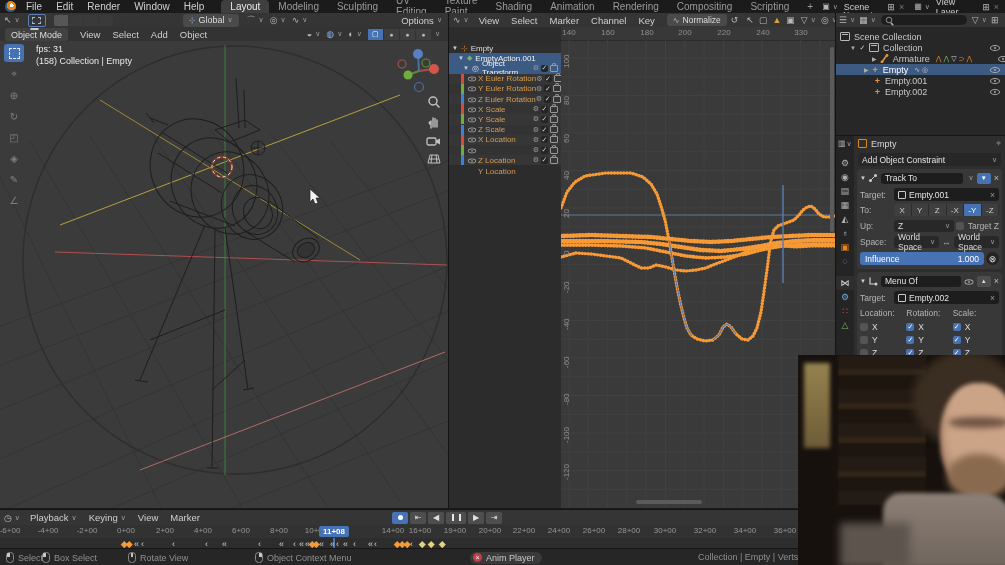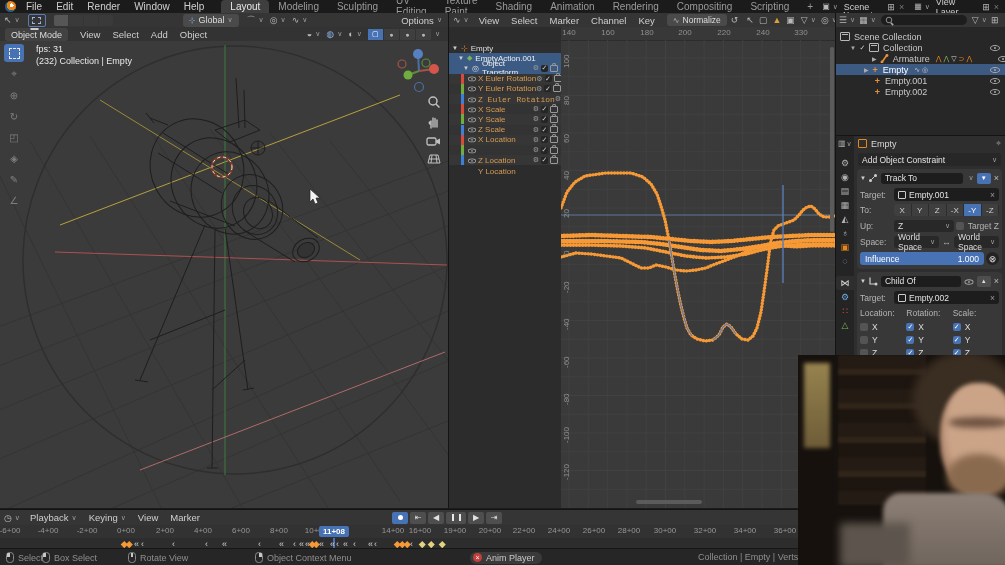--- a/index.html
+++ b/index.html
@@ -310,21 +310,21 @@
         <div class="tool-btn" style="opacity: 0.55;">⌖</div>
         <div class="tool-btn" style="opacity: 0.55;">⊕</div>
         <div class="tool-btn" style="opacity: 0.55;">↻</div>
         <div class="tool-btn" style="opacity: 0.55;">◰</div>
         <div class="tool-btn" style="opacity: 0.55;">◈</div>
         <div class="tool-btn" style="opacity: 0.55;">✎</div>
         <div class="tool-btn" style="opacity: 0.55;">∠</div>
       </div>
 
     <div class="abs" style="left:36px;top:3px;font-size:9px;color:#e8e8e8;">fps: 31</div>
-    <div class="abs" style="left:36px;top:15px;font-size:9px;color:#e8e8e8;">(232) Collection | Empty</div>
+    <div class="abs" style="left:36px;top:15px;font-size:9px;color:#e8e8e8;">(158) Collection | Empty</div>
 
     <svg class="abs" style="left:396px;top:6px;" width="48" height="48" viewBox="0 0 48 48">
       <line x1="23" y1="24" x2="22" y2="7" stroke="#4a6fa5" stroke-width="2"></line>
       <line x1="23" y1="24" x2="38" y2="22" stroke="#a5524a" stroke-width="2"></line>
       <line x1="23" y1="24" x2="12" y2="28" stroke="#5e8a3c" stroke-width="2"></line>
       <circle cx="22" cy="7" r="5" fill="#5680c2"></circle>
       <circle cx="38" cy="22" r="5" fill="#d4554a"></circle>
       <circle cx="12" cy="28" r="4.5" fill="#6fae3e"></circle>
       <circle cx="6" cy="17" r="4" fill="#3b3b3b" stroke="#a5524a" stroke-width="1.2"></circle>
       <circle cx="30" cy="16" r="4" fill="#3b3b3b" stroke="#5e8a3c" stroke-width="1.2"></circle>
@@ -384,21 +384,21 @@
           <span class="eye" style="transform: scale(0.8); margin: 0px 1px 0px 3px;"></span>
           <span style="color: rgb(215, 156, 82); white-space: nowrap;">Y Euler Rotation</span>
           <span style="flex: 1 1 0%;"></span>
           <span style="font-size: 7px; color: rgb(153, 153, 153); margin-right: 2px;">⚙</span>
           <span class="cb dark" style="margin-right: 2px;"></span>
           <span class="lock" style="margin-right: 3px; margin-top: 0px;"></span>
         </div>
         <div class="ch-row" style="top: 67px; background: rgb(54, 54, 54);">
           <span style="width: 3px; height: 10px; background: rgb(61, 127, 217); margin-left: 12px; flex: 0 0 auto;"></span>
           <span class="eye" style="transform: scale(0.8); margin: 0px 1px 0px 3px;"></span>
-          <span style="color: rgb(215, 156, 82); white-space: nowrap; font-family: Liberation Mono, monospace;">Z Euler Rotation</span>
+          <span style="color: rgb(215, 156, 82); white-space: nowrap;">Z Euler Rotation</span>
           <span style="flex: 1 1 0%;"></span>
           <span style="font-size: 7px; color: rgb(153, 153, 153); margin-right: 2px;">⚙</span>
           <span class="cb dark" style="margin-right: 2px;"></span>
           <span class="lock" style="margin-right: 3px; margin-top: 0px;"></span>
         </div>
         <div class="ch-row" style="top: 77.2px; background: rgb(51, 51, 51);">
           <span style="width: 3px; height: 10px; background: rgb(217, 74, 61); margin-left: 12px; flex: 0 0 auto;"></span>
           <span class="eye" style="transform: scale(0.8); margin: 0px 1px 0px 3px;"></span>
           <span style="color: rgb(215, 156, 82); white-space: nowrap;">X Scale</span>
           <span style="flex: 1 1 0%;"></span>
@@ -699,21 +699,21 @@
         </div>
       </div>
 
       <div style="margin:2px 3px;background:#383838;border-radius:4px;padding:2px 3px 4px 3px;">
         <div class="row" style="height:14px;">
           <span style="font-size:6px;color:#cfcfcf;margin-right:2px;">▼</span>
           <svg width="10" height="10">
               <path d="M2,1.5 L2,8 L8,8" fill="none" stroke="#cfcfcf" stroke-width="1.2"></path>
               <circle cx="8" cy="8" r="1.5" fill="#cfcfcf"></circle>
             </svg>
-          <span class="darkfield" style="flex:1;margin:0 3px;height:11px;">Child Of</span>
+          <span class="darkfield" style="flex:1;margin:0 3px;height:11px;">Menu Of</span>
           <span class="eye" style="transform:scale(.9);"></span>
           <span style="width:14px;height:11px;background:#4e4e4e;border-radius:2px;margin:0 3px;display:flex;align-items:center;justify-content:center;color:#ddd;font-size:6px;">▲</span>
           <span style="color:#bbb;font-size:9px;">×</span>
         </div>
         <div class="row" style="margin-top:3px;">
           <span class="prop-label" style="width:34px;flex:none;">Target:</span>
           <span class="darkfield" style="flex:1;">
             <span style="width:6px;height:6px;border:1px solid #ccc;border-radius:1px;margin-right:3px;flex:none;"></span>
             <span>Empty.002</span>
             <span style="flex:1"></span>

